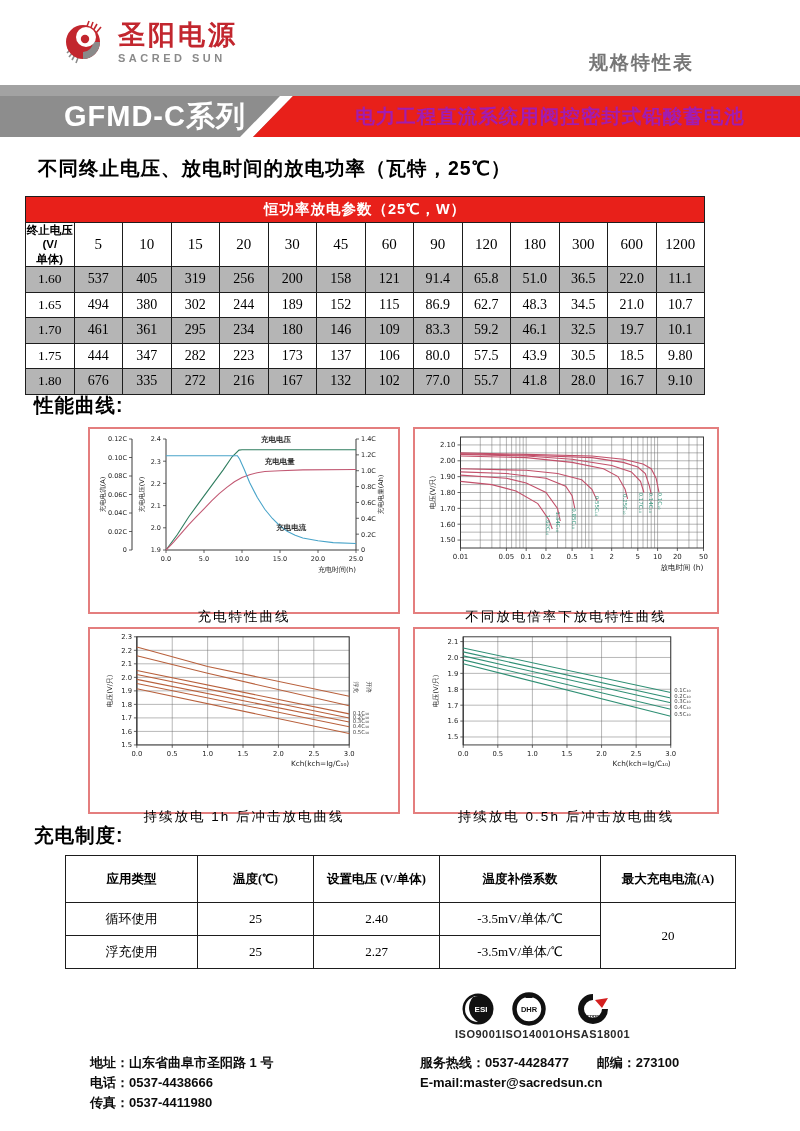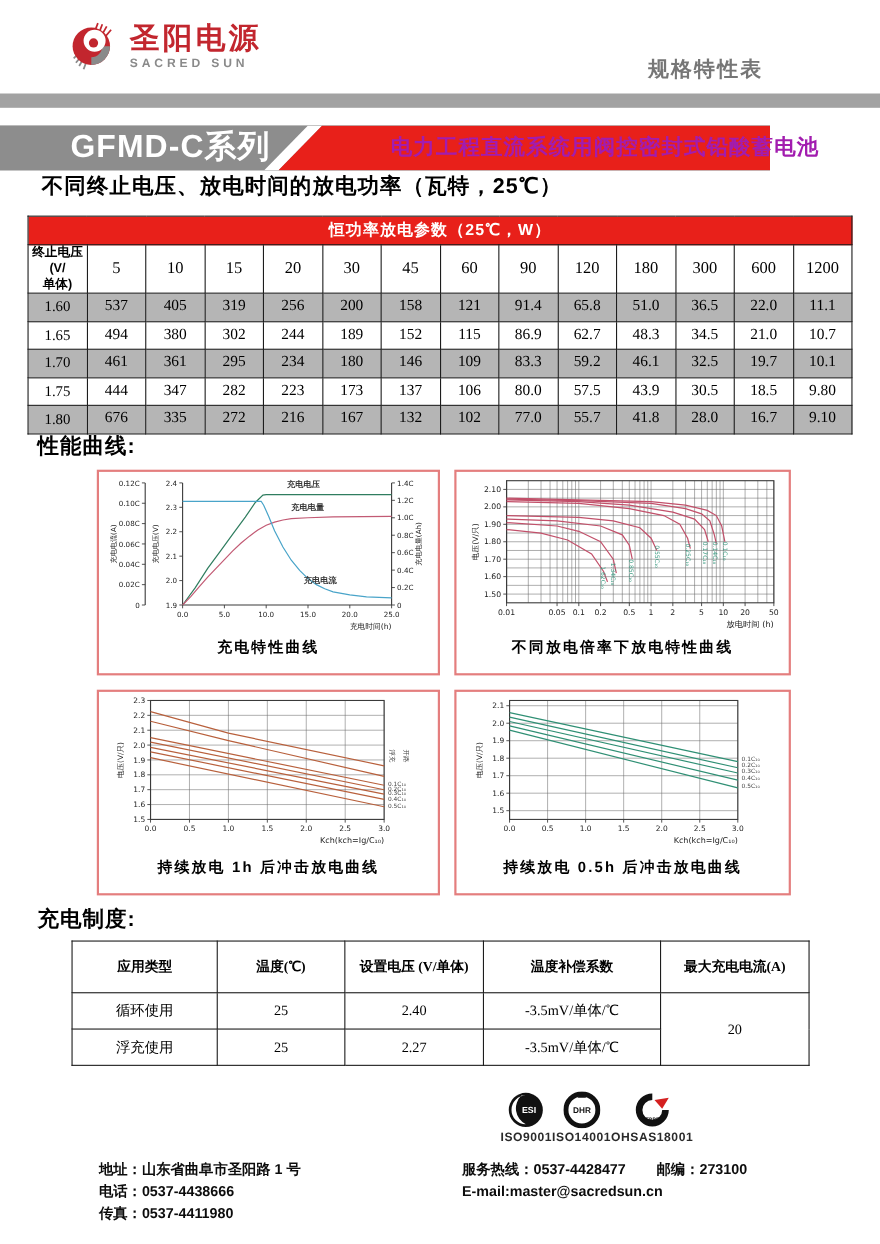--- a/index.html
+++ b/index.html
@@ -9,57 +9,57 @@
 
   
   #logo{left:58px;top:20px;display:flex;align-items:flex-start;}
   #logo-text{margin-left:8px;}
   #logo-cn{color:#c2262e;font-size:27px;font-weight:bold;letter-spacing:3px;line-height:30px;}
   #logo-en{color:#8a8a8a;font-size:11px;font-weight:bold;letter-spacing:3.5px;line-height:17px;}
   #sheet-type{right:106px;top:50px;font-size:19px;font-weight:bold;color:#767676;letter-spacing:2px;}
   #gray-rule{left:0;top:85px;width:800px;height:13px;background:#a2a2a2;}
 
   
-  #band{left:0;top:114px;width:700px;height:41px;border-radius:11px;}
+  #band{left:0;top:96px;width:800px;height:41px;border-radius:11px;}
   #band-gray{position:absolute;inset:0;background:#8d8d8d;}
   #band-gap{position:absolute;inset:0;background:#ffffff;
             clip-path:polygon(280px 0,293px 0,253px 41px,240px 41px);}
   #band-red{position:absolute;inset:0;background:#e8201a;
             clip-path:polygon(293px 0,800px 0,800px 41px,253px 41px);}
   #series-name{position:absolute;left:64px;top:0;height:41px;line-height:40px;color:#fff;
                font-size:29px;font-weight:bold;letter-spacing:1px;}
   #banner-text{position:absolute;left:310px;width:480px;top:0;height:41px;line-height:41px;
                color:#a21caf;font-size:19.5px;font-weight:bold;text-align:center;letter-spacing:1px;}
 
   .sec-title{font-size:19.5px;font-weight:900;color:#000;letter-spacing:1px;}
   #sec1{left:38px;top:155px;}
   #sec2{left:34px;top:392px;}
   #sec3{left:34px;top:822px;}
 
   
-  #ptable{position:absolute;left:25px;top:196px;width:750px;border-collapse:collapse;
+  #ptable{position:absolute;left:25px;top:196px;width:680px;border-collapse:collapse;
           table-layout:fixed;font-family:"Liberation Serif",serif;text-align:center;}
   #ptable th,#ptable td{border:1.6px solid #1d1d1d;padding:0;}
   #ptable .red-head{background:#e8201a;color:#fff;font-size:14.5px;font-weight:bold;
                     height:25px;letter-spacing:1px;font-family:"Liberation Sans",sans-serif;}
   #ptable .c0{width:88px;font-size:11.5px;font-weight:bold;line-height:1.25;
               font-family:"Liberation Sans",sans-serif;}
   #pt-cols th{height:31px;font-size:15px;font-weight:normal;}
   #pt-body td{height:24.5px;font-size:14px;}
   #pt-body .c0v{font-size:13.5px;}
   #pt-body tr.shade td{background:#b5b5b5;}
 
   
   .chart-box{position:absolute;border:2px solid #e47e7e;background:#fff;box-sizing:border-box;}
   #chartA{left:88px;top:427px;width:312px;height:187px;}
   #chartB{left:413px;top:427px;width:306px;height:187px;}
   #chartC{left:88px;top:627px;width:312px;height:187px;}
   #chartD{left:413px;top:627px;width:306px;height:187px;}
   .chart-svg{display:block;width:100%;height:151px;font-family:"DejaVu Sans",sans-serif;}
-  .caption{text-align:center;font-size:13.5px;font-weight:700;color:#000;letter-spacing:2px;}
+  .caption{text-align:center;font-size:13.5px;font-weight:400;color:#000;letter-spacing:2px;margin-top:28px;}
 
   
   #ctable{position:absolute;left:65px;top:855px;width:670px;border-collapse:collapse;
           table-layout:fixed;text-align:center;font-family:"Liberation Serif",serif;}
   #ctable th,#ctable td{border:1.6px solid #1d1d1d;padding:0;}
   #ctable th{height:46px;font-size:12.5px;font-weight:bold;}
   #ctable td{height:32px;font-size:13px;}
 
   
   #certs{left:455px;top:992px;display:flex;align-items:flex-start;}

